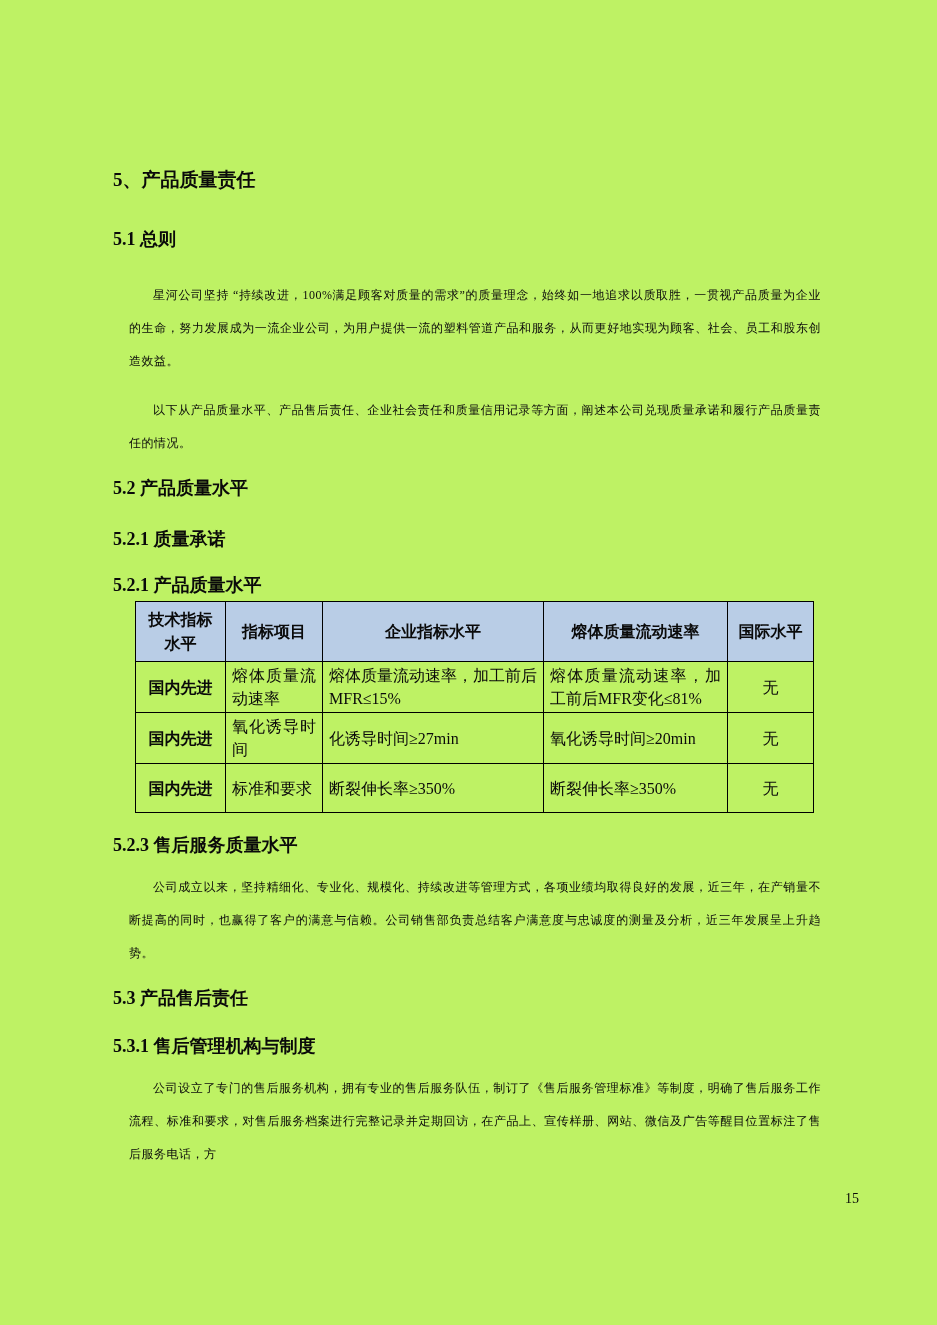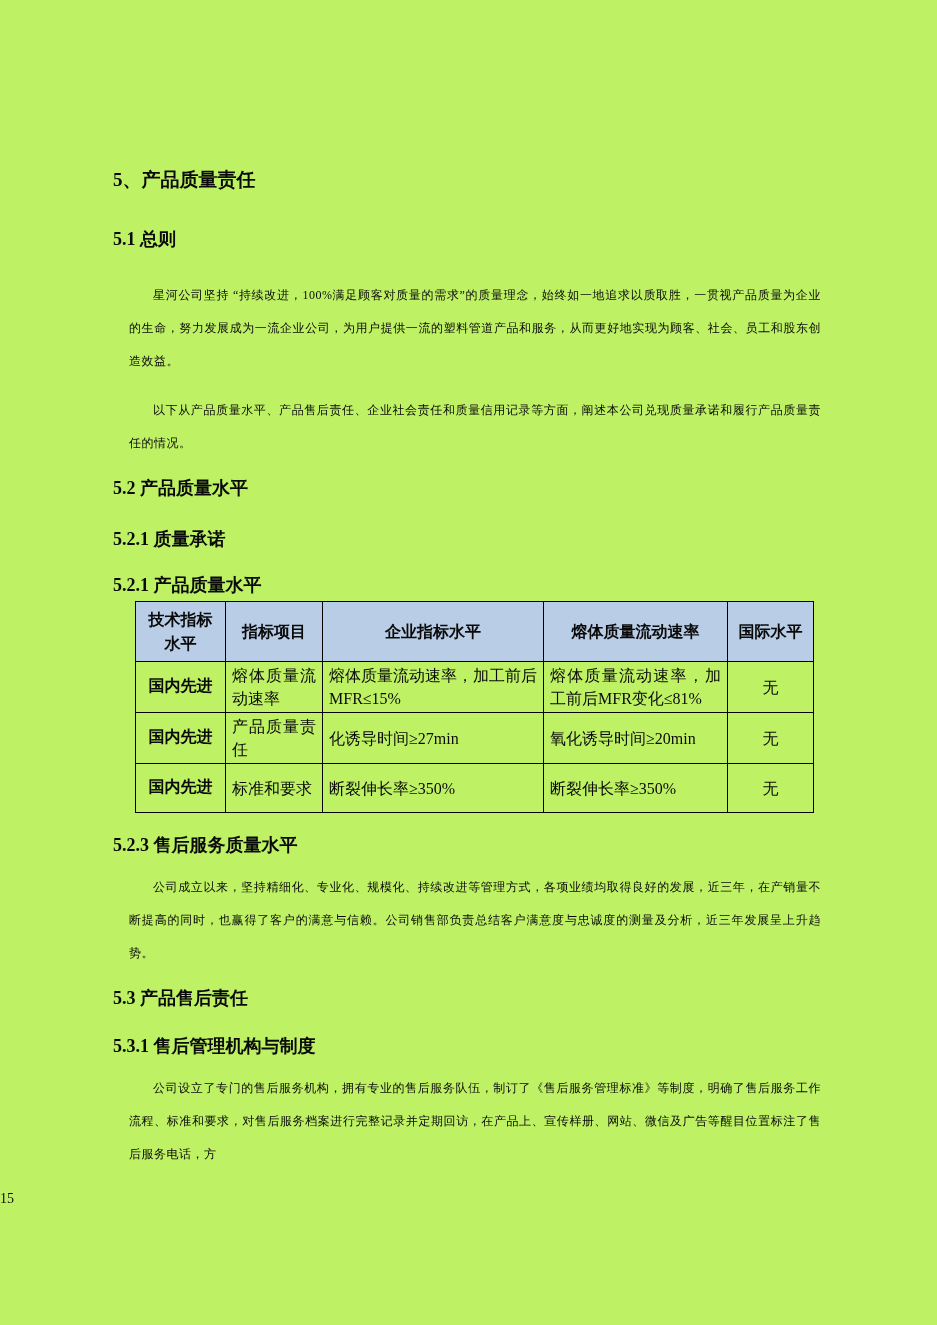--- a/index.html
+++ b/index.html
@@ -77,37 +77,37 @@
     text-align: center;
     height: 55px;
   }
   table.indicator td {
     font-size: 16px;
     line-height: 23px;
     height: 44px;
   }
   td.c-level {
     text-align: center;
-    font-family: Liberation Mono, monospace;
+    font-family: Liberation Serif, serif;
     font-weight: bold;
   }
   td.c-item {
     text-align: justify;
   }
   td.c-ent, td.c-dom {
     text-align: justify;
   }
   td.c-intl {
     text-align: center;
   }
   .pageno {
     margin-top: 18px;
     margin-left: -113px;
     width: 859px;
-    text-align: left;
+    text-align: right;
     font-size: 14px;
     line-height: 20px;
   }
 </style>
 </head>
 <body>
 
 <div class="page">
   <div class="content">
 
@@ -146,21 +146,21 @@
       <tbody>
         <tr>
           <td class="c-level">国内先进</td>
           <td class="c-item">熔体质量流动速率</td>
           <td class="c-ent">熔体质量流动速率，加工前后MFR≤15%</td>
           <td class="c-dom">熔体质量流动速率，加工前后MFR变化≤81%</td>
           <td class="c-intl">无</td>
         </tr>
         <tr>
           <td class="c-level">国内先进</td>
-          <td class="c-item">产品质量责任</td>
+          <td class="c-item">氧化诱导时间</td>
           <td class="c-ent">化诱导时间≥27min</td>
           <td class="c-dom">氧化诱导时间≥20min</td>
           <td class="c-intl">无</td>
         </tr>
         <tr>
           <td class="c-level">国内先进</td>
           <td class="c-item">标准和要求</td>
           <td class="c-ent">断裂伸长率≥350%</td>
           <td class="c-dom">断裂伸长率≥350%</td>
           <td class="c-intl">无</td>

